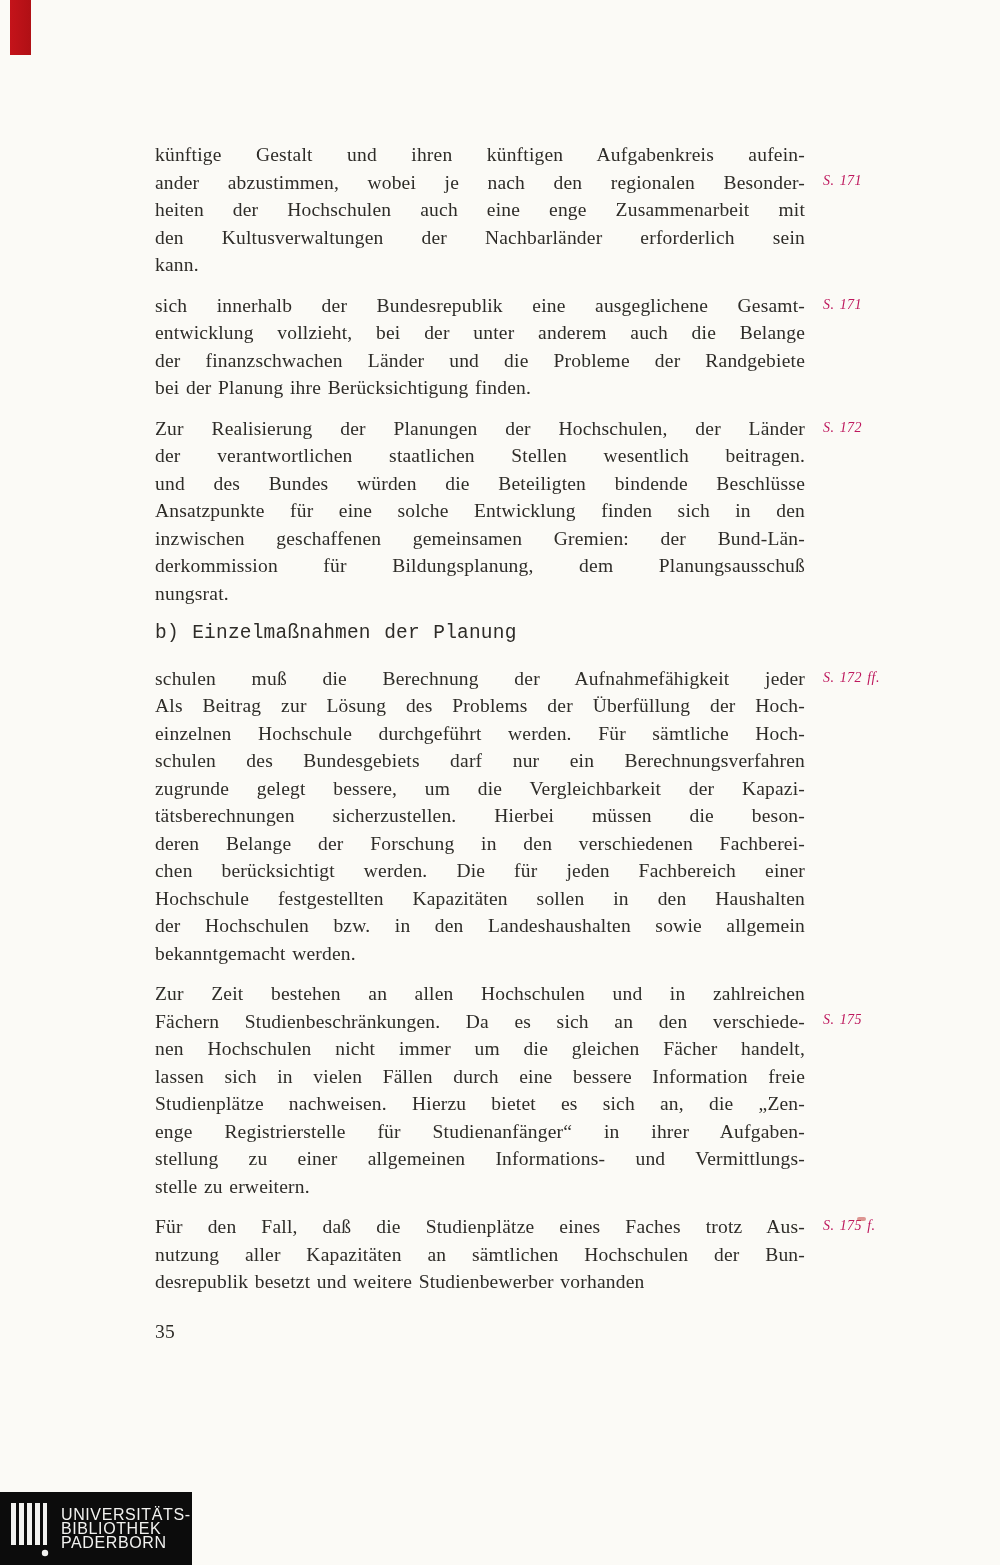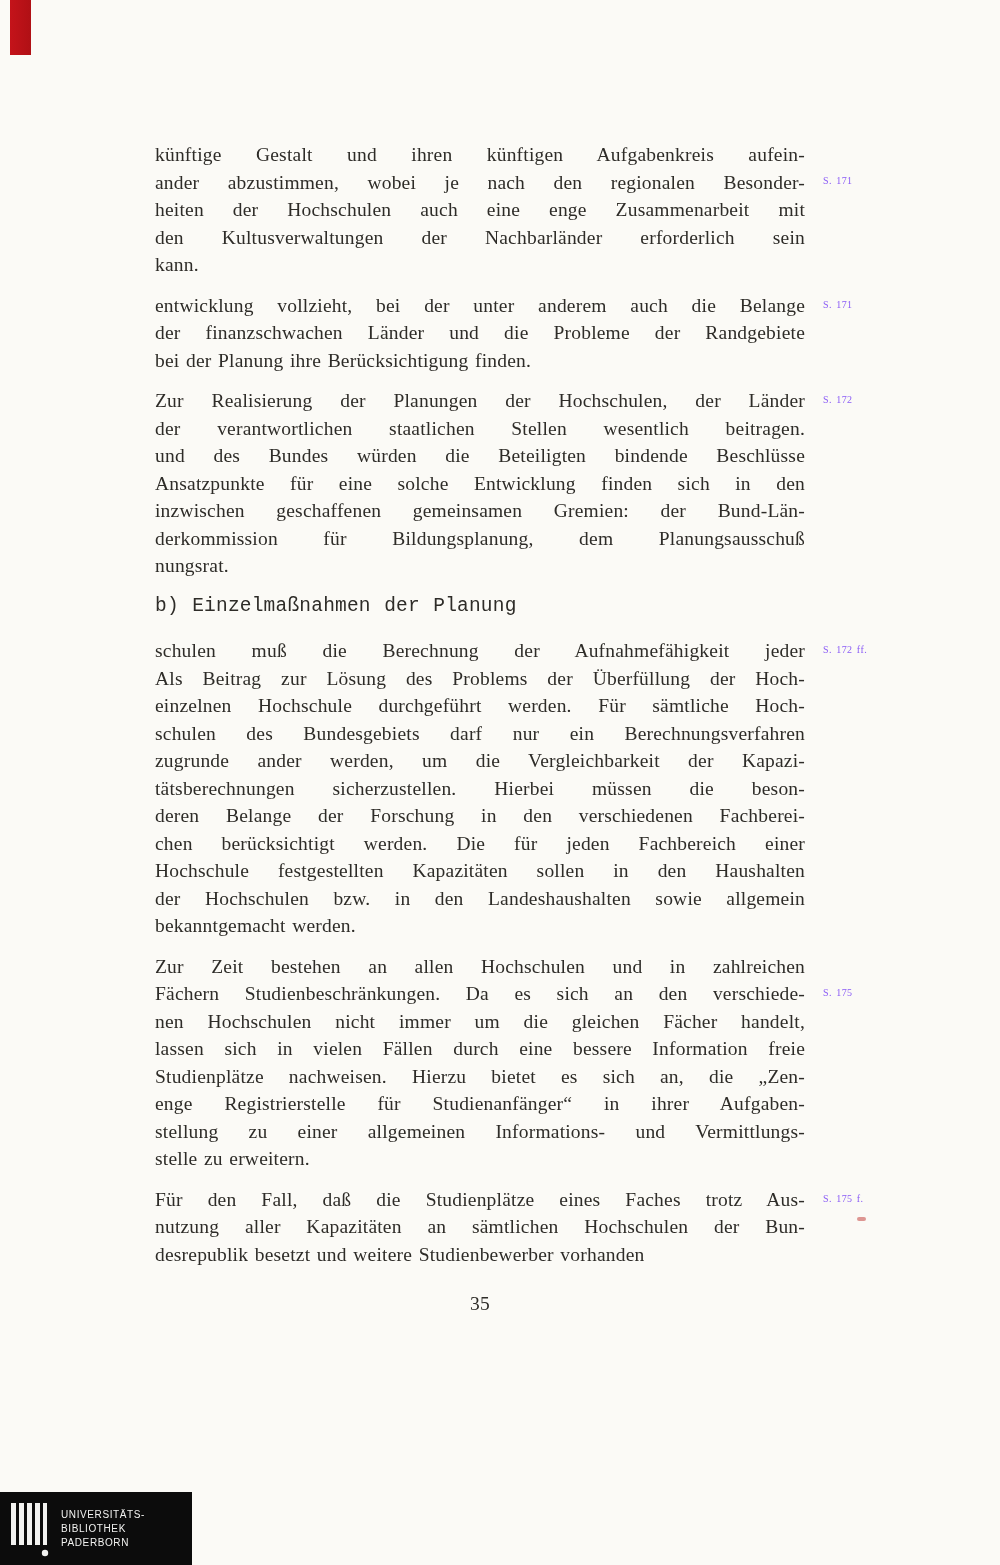--- a/index.html
+++ b/index.html
@@ -20,34 +20,34 @@
   .text-block {
     position: absolute; left: 155px; top: 141px; width: 650px;
     font-size: 19.5px; line-height: 27.5px; color: #2e2c28;
     letter-spacing: 0.2px; word-spacing: 1.5px;
   }
   .para { position: relative; margin-bottom: 13px; }
   .tline { text-align: justify; text-align-last: justify; }
   .tline-last { text-align-last: left; }
   .margin-note {
     position: absolute; left: 668px; top: 4px;
-    font-size: 10px; line-height: 18px; letter-spacing: 0.4px;
-    white-space: nowrap; color: #8b5cf6;
+    font-size: 14px; line-height: 18px; letter-spacing: 0.4px;
+    white-space: nowrap; color: #be185d; font-style: italic;
   }
   .note-l2 .margin-note { top: 31px; }
   .heading { margin: 6px 0 17px 0; font-family: Liberation Mono, monospace; }
-  .page-number { margin-top: 22px; text-align: center; font-size: 19.5px; }
+  .page-number { margin-top: 22px; font-size: 19.5px; }
   .stamp {
     position: absolute; left: 0; top: 1492px; width: 192px; height: 73px;
     background: #0c0c0c; display: flex; align-items: center;
     padding-left: 10px; gap: 9px;
   }
   .stamp-text {
     font-family: "Liberation Sans", sans-serif; color: #f2f2f0;
-    font-size: 10px; line-height: 14px; letter-spacing: 0.6px;
+    font-size: 16px; line-height: 14px; letter-spacing: 0.6px;
   }
 </style>
 </head>
 <body>
 
 <div class="page">
 
   <div class="red-mark"></div>
 
   <div class="text-block">
@@ -58,20 +58,21 @@
           <div class="tline">ander abzustimmen, wobei je nach den regionalen Besonder-</div>
           <div class="tline">heiten der Hochschulen auch eine enge Zusammenarbeit mit</div>
           <div class="tline">den Kultusverwaltungen der Nachbarländer erforderlich sein</div>
           <div class="tline tline-last">kann.</div>
         </div>
       <span class="margin-note">S. 171</span>
     </div>
 
     <div class="para">
       <div class="lines">
+          <div class="tline">sich innerhalb der Bundesrepublik eine ausgeglichene Gesamt-</div>
           <div class="tline">entwicklung vollzieht, bei der unter anderem auch die Belange</div>
           <div class="tline">der finanzschwachen Länder und die Probleme der Randgebiete</div>
           <div class="tline tline-last">bei der Planung ihre Berücksichtigung finden.</div>
         </div>
       <span class="margin-note">S. 171</span>
     </div>
 
     <div class="para">
       <div class="lines">
           <div class="tline">Zur Realisierung der Planungen der Hochschulen, der Länder</div>
@@ -86,21 +87,21 @@
     </div>
 
     <div class="heading">b) Einzelmaßnahmen der Planung</div>
 
     <div class="para">
       <div class="lines">
           <div class="tline">schulen muß die Berechnung der Aufnahmefähigkeit jeder</div>
           <div class="tline">Als Beitrag zur Lösung des Problems der Überfüllung der Hoch-</div>
           <div class="tline">einzelnen Hochschule durchgeführt werden. Für sämtliche Hoch-</div>
           <div class="tline">schulen des Bundesgebiets darf nur ein Berechnungsverfahren</div>
-          <div class="tline">zugrunde ander werden, um die Vergleichbarkeit der Kapazi-</div>
+          <div class="tline">zugrunde gelegt bessere, um die Vergleichbarkeit der Kapazi-</div>
           <div class="tline">tätsberechnungen sicherzustellen. Hierbei müssen die beson-</div>
           <div class="tline">deren Belange der Forschung in den verschiedenen Fachberei-</div>
           <div class="tline">chen berücksichtigt werden. Die für jeden Fachbereich einer</div>
           <div class="tline">Hochschule festgestellten Kapazitäten sollen in den Haushalten</div>
           <div class="tline">der Hochschulen bzw. in den Landeshaushalten sowie allgemein</div>
           <div class="tline tline-last">bekanntgemacht werden.</div>
         </div>
       <span class="margin-note">S. 172 ff.</span>
     </div>
 

